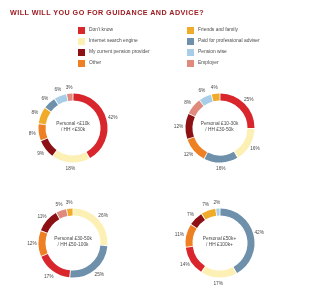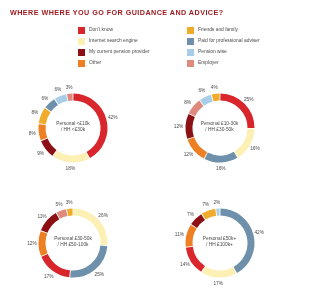--- a/index.html
+++ b/index.html
@@ -70,21 +70,21 @@
     font-size:4.8px;
     color:#4a4a4a;
     white-space:nowrap;
     transform:translate(-50%,-50%);
     pointer-events:none;
   }
 </style>
 </head>
 <body>
 
-<div id="title">WHERE WHERE YOU GO FOR GUIDANCE AND ADVICE?</div>
+<div id="title">WILL WILL YOU GO FOR GUIDANCE AND ADVICE?</div>
 
 <div id="legend">
     <div class="legend-item">
       <span class="legend-swatch" style="background: rgb(216, 38, 44);"></span>
       <span class="legend-label">Don't know</span>
     </div>
     <div class="legend-item">
       <span class="legend-swatch" style="background: rgb(240, 171, 42);"></span>
       <span class="legend-label">Friends and family</span>
     </div>

